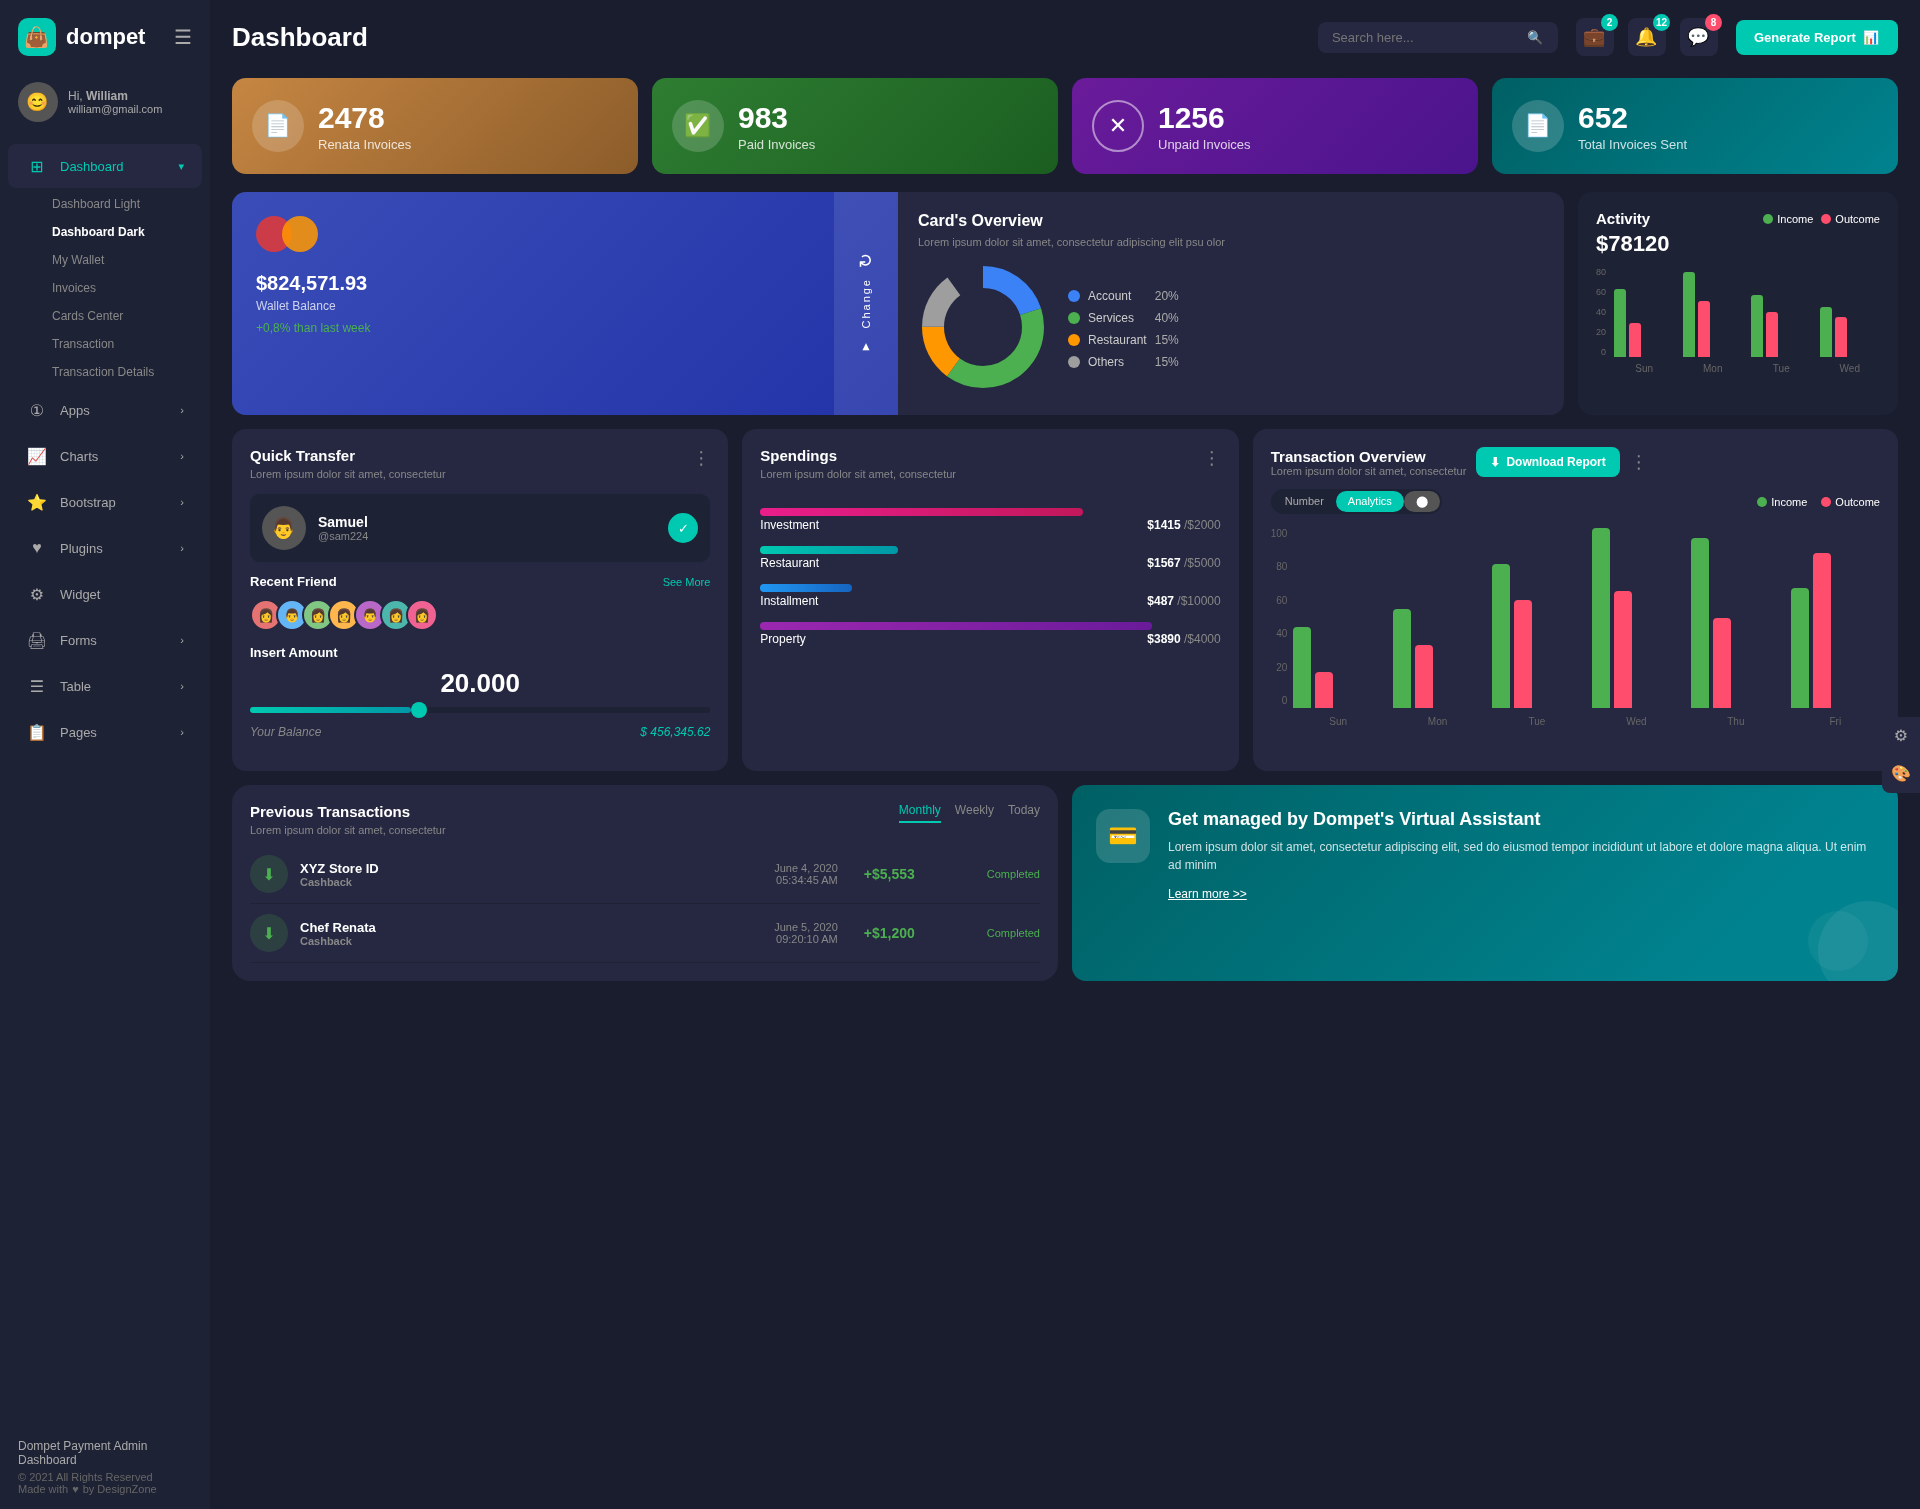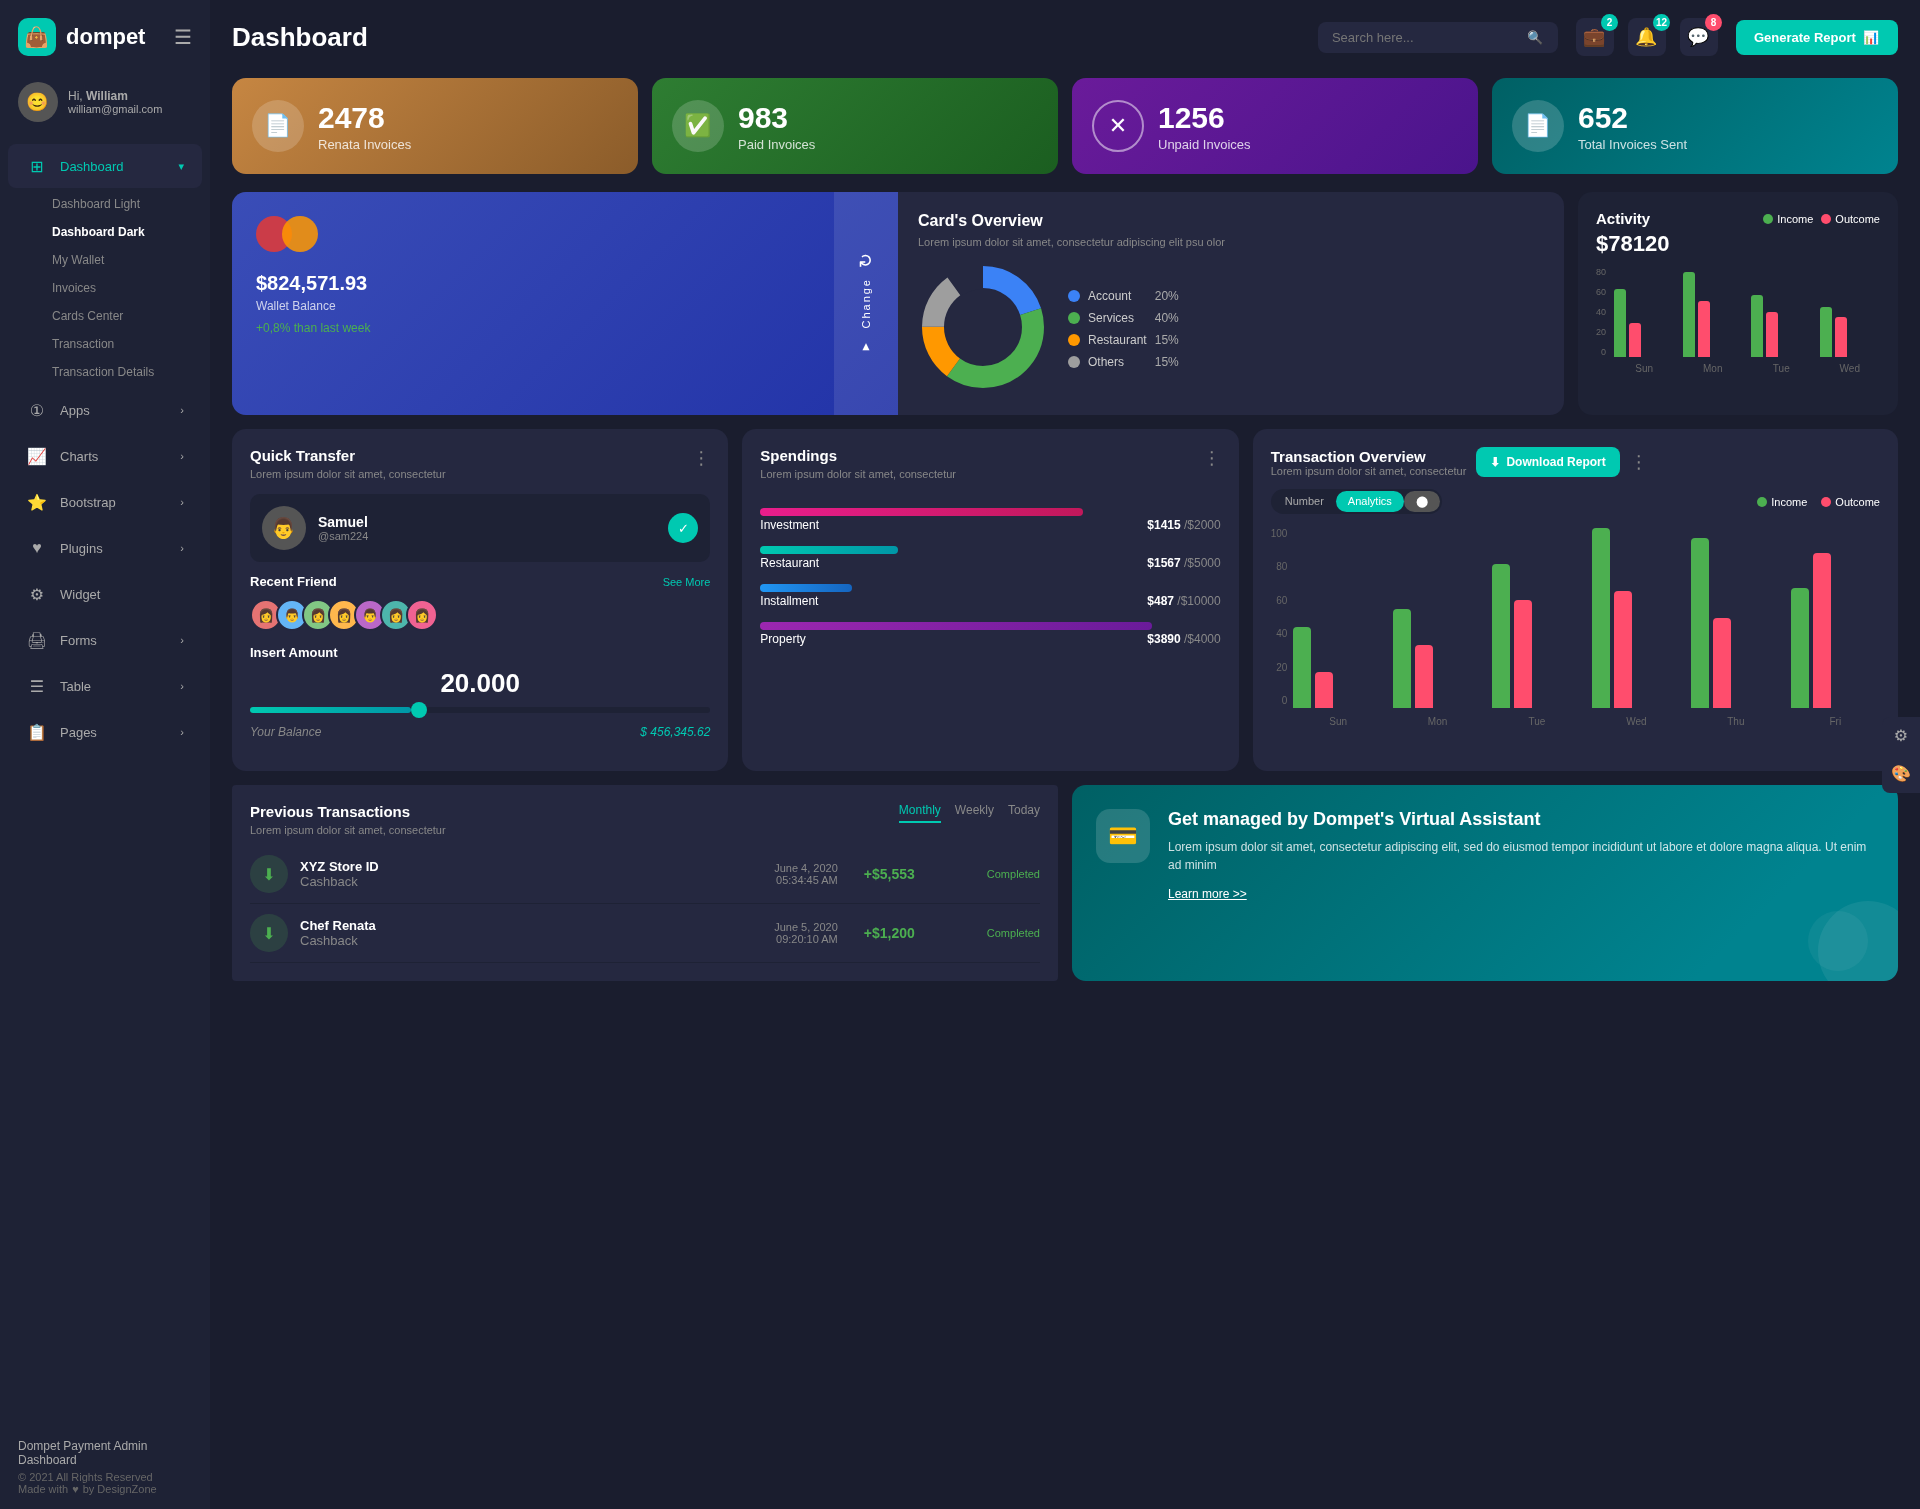--- a/index.html
+++ b/index.html
@@ -122,29 +122,29 @@
     .toggle-opt { padding: 4px 12px; border-radius: 20px; font-size: 11px; cursor: pointer; color: #aaa; }
     .toggle-opt.active { background: #00c9b1; color: #fff; }
     .toggle-opt.grey { background: #555; color: #fff; }
     .big-bar-group { display: flex; gap: 4px; align-items: flex-end; flex: 1; }
     .big-bar { border-radius: 4px 4px 0 0; width: 18px; }
     .big-bar.income { background: #4caf50; }
     .big-bar.outcome { background: #ff4d6d; }
     .big-bar-label { flex: 1; text-align: center; font-size: 10px; color: #666; }
 
     
-    .prev-txn { background: #252840; border-radius: 4px; padding: 18px; }
+    .prev-txn { background: #252840; border-radius: 18px; padding: 18px; }
     .prev-tabs { display: flex; gap: 14px; margin-bottom: 14px; }
     .prev-tab { font-size: 12px; cursor: pointer; color: #888; padding-bottom: 4px; }
     .prev-tab.active { color: #00c9b1; border-bottom: 2px solid #00c9b1; }
     .txn-row { display: flex; align-items: center; gap: 12px; padding: 10px 0; border-bottom: 1px solid #1e2235; }
     .txn-icon-wrap { width: 38px; height: 38px; border-radius: 50%; display: flex; align-items: center; justify-content: center; font-size: 16px; }
     .txn-icon-wrap.green-bg { background: rgba(76,175,80,0.18); color: #4caf50; }
     .txn-name { font-size: 13px; font-weight: 600; }
-    .txn-type { font-size: 13px; color: #888; }
+    .txn-type { font-size: 11px; color: #888; font-weight: bold; }
     .txn-date { font-size: 11px; color: #888; margin-left: auto; text-align: right; }
     .txn-amount { font-size: 14px; font-weight: 700; color: #4caf50; margin-left: 14px; }
     .txn-status { font-size: 11px; color: #4caf50; margin-left: 14px; padding-left: 46px; }
 
     
     .va-card { background: linear-gradient(135deg, #006064 0%, #00838f 80%); border-radius: 14px; padding: 24px; display: flex; gap: 18px; align-items: flex-start; position: relative; overflow: hidden; }
     .va-icon { width: 54px; height: 54px; border-radius: 14px; background: rgba(255,255,255,0.15); display: flex; align-items: center; justify-content: center; font-size: 24px; flex-shrink: 0; }
     .va-title { font-size: 18px; font-weight: 700; margin-bottom: 8px; }
     .va-desc { font-size: 12px; color: rgba(255,255,255,0.8); margin-bottom: 12px; line-height: 1.5; }
     .va-link { font-size: 12px; color: #fff; text-decoration: underline; cursor: pointer; }

